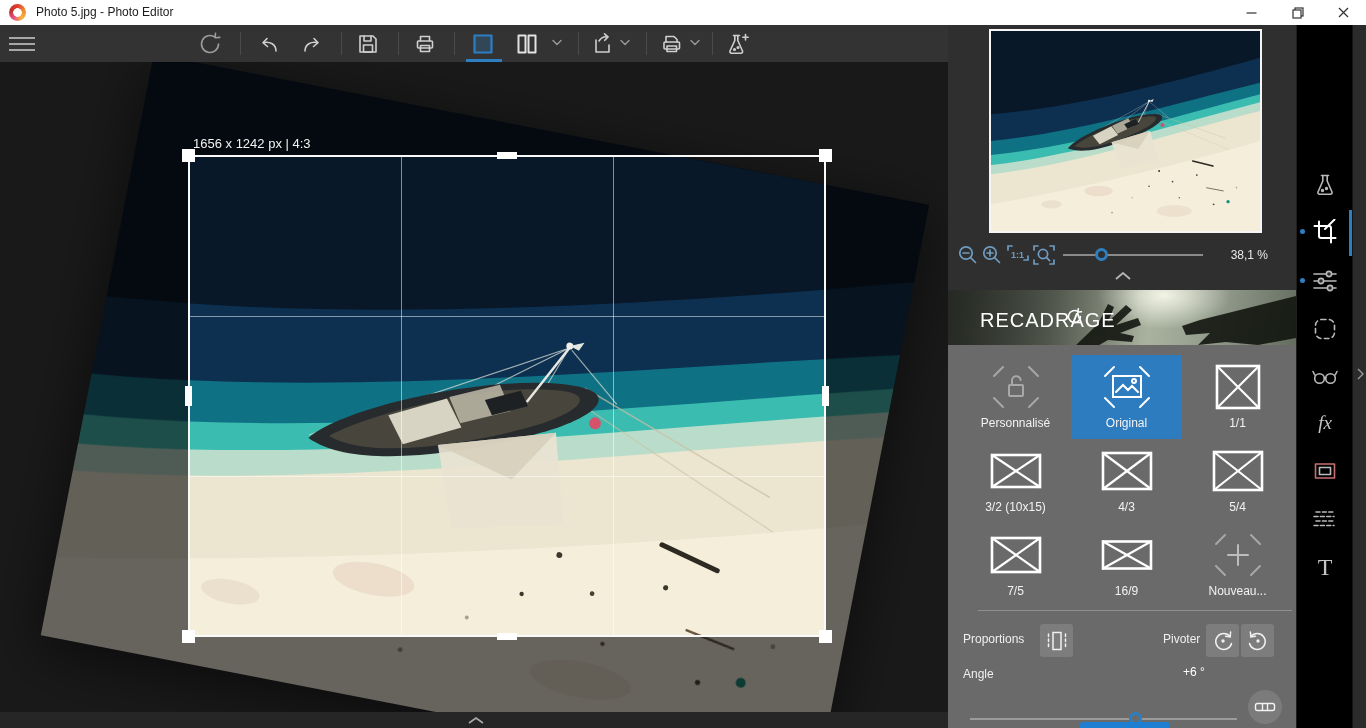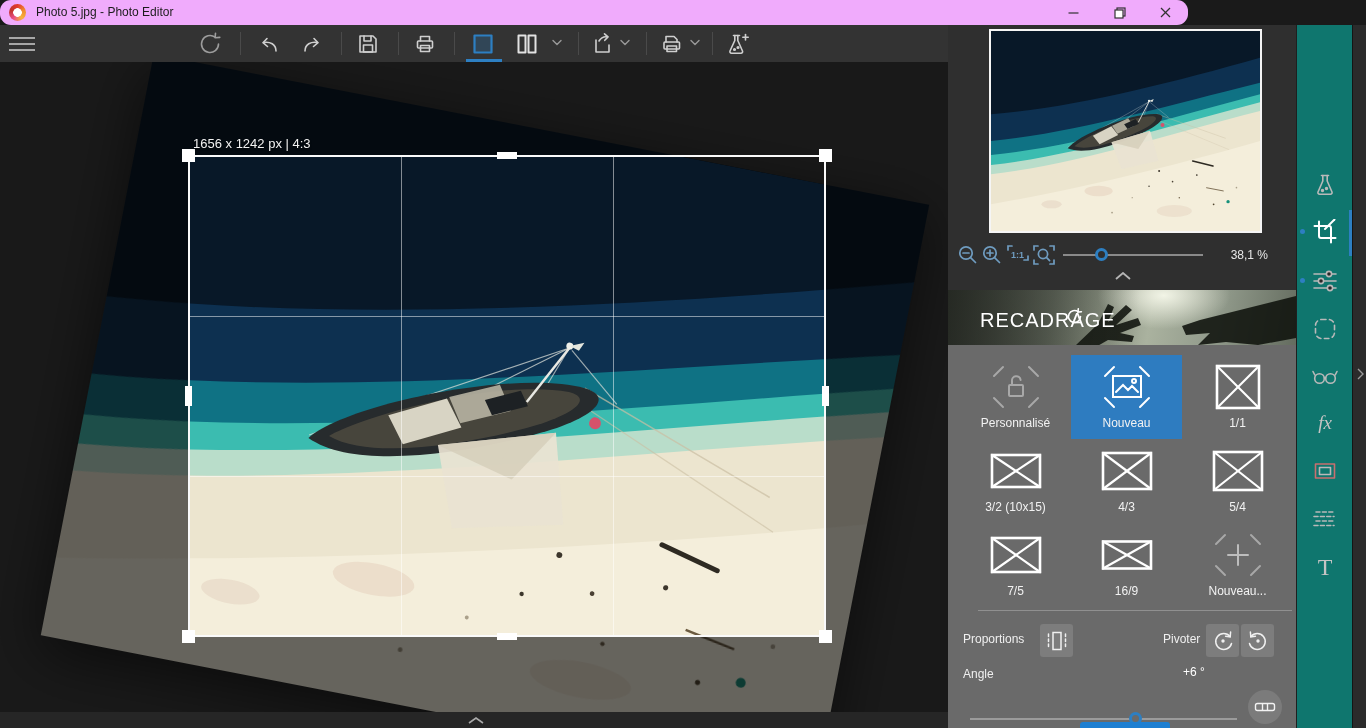--- a/index.html
+++ b/index.html
@@ -2,21 +2,21 @@
 <html><head>
 <meta charset="utf-8">
 <style>
   * { margin:0; padding:0; box-sizing:border-box; }
   html,body { width:1366px; height:728px; overflow:hidden; background:#1a1a1a;
     font-family:"Liberation Sans", sans-serif; font-size:12px; -webkit-font-smoothing:antialiased; }
   .abs { position:absolute; }
   svg { display:block; }
 
   
-  .titlebar { position:absolute; left:0; top:0; width:1188px; height:25px; background:#f0abfc; color:#161616;border-radius:11px; }
+  .titlebar { position:absolute; left:0; top:0; width:1366px; height:25px; background:#ffffff; color:#161616; }
   .logo { position:absolute; left:9px; top:4px; width:17px; height:17px; border-radius:50%;
     background: radial-gradient(circle at 50% 50%, #ffffff 0 4px, rgba(255,255,255,0) 4.6px),
                 conic-gradient(#e23b2e, #f08c2f, #f6b33c, #e84e86, #c2332b, #e23b2e); }
   .title-text { position:absolute; left:36px; top:0; line-height:25px; font-size:12px; color:#1c1c1c; }
   .winbtn { position:absolute; top:0; width:45px; height:25px; display:flex; align-items:center; justify-content:center; }
   .winbtn svg { stroke:#333; stroke-width:1.2; fill:none; }
 
   
   .toolbar { position:absolute; left:0; top:25px; width:948px; height:37px; background:#333333; }
   .tbtn { position:absolute; top:5px; width:28px; height:27px; display:flex; align-items:center; justify-content:center; cursor:pointer; }
@@ -84,21 +84,21 @@
     display:flex; align-items:center; justify-content:center; cursor:pointer; }
   .sq-btn svg { stroke:#f0f0f0; fill:none; stroke-width:1.5; stroke-linecap:round; }
   .angle-slider { position:absolute; left:22px; top:373px; width:267px; height:2px; background:#9b9b9b; cursor:pointer; }
   .angle-slider .slider-handle { background:#6a6a6a; }
   .level-btn { position:absolute; left:300px; top:345px; width:34px; height:34px; border-radius:50%;
     background:#7b7b7b; display:flex; align-items:center; justify-content:center; cursor:pointer; }
   .level-btn svg { stroke:#f2f2f2; fill:none; stroke-width:1.4; }
   .apply-peek { position:absolute; left:132px; bottom:0; width:90px; height:6px; background:#1e7fd1; border-radius:3px 3px 0 0; cursor:pointer; }
 
   
-  .sidebar { position:absolute; left:1296px; top:25px; width:56px; height:703px; background:#0f766e; border-left:1px solid #1f1f1f; }
+  .sidebar { position:absolute; left:1296px; top:25px; width:56px; height:703px; background:#000000; border-left:1px solid #1f1f1f; }
   .tool { position:absolute; left:13px; width:30px; height:30px; display:flex; align-items:center; justify-content:center; cursor:pointer; }
   .tool svg { stroke:#b9b9b9; fill:none; stroke-width:1.6; stroke-linecap:round; stroke-linejoin:round; }
   .tool.active svg { stroke:#ffffff; stroke-width:2; }
   .tool .glyph { color:#c4c4c4; font-family:"Liberation Serif", serif; }
   .active-bar { position:absolute; left:52px; top:185px; width:4px; height:46px; background:#2d7fc2; }
   .blue-dot { position:absolute; left:3px; width:5px; height:5px; border-radius:50%; background:#2d7fc2; }
   .edge-strip { position:absolute; left:1352px; top:25px; width:14px; height:703px; background:#2b2b2b; border-left:1px solid #151515; }
   .edge-chev { position:absolute; left:4px; top:343px; cursor:pointer; }
 </style>
 </head>
@@ -404,21 +404,21 @@
             <svg width="56" height="52" viewBox="0 0 56 52" fill="none" stroke-width="2" stroke-linecap="round">
               <line x1="6" y1="15" x2="15" y2="6" stroke="#fff"></line>
               <line x1="41" y1="6" x2="50" y2="15" stroke="#fff"></line>
               <line x1="6" y1="37" x2="15" y2="46" stroke="#fff"></line>
               <line x1="41" y1="46" x2="50" y2="37" stroke="#fff"></line>
               <rect x="14" y="15" width="28" height="21" stroke="#fff"></rect>
               <path d="M17,31 l7,-7 l5,5 l4,-4 l6,6" stroke="#fff"></path>
               <circle cx="35" cy="20" r="2" stroke="#fff"></circle>
             </svg>
           </div>
-          <div class="preset-label">Nouveau</div>
+          <div class="preset-label">Original</div>
         </div>
         <div class="preset">
           <div class="preset-icon">
             <svg width="56" height="52" viewBox="0 0 56 52" fill="none" stroke-width="2" stroke-linecap="round">
               <rect x="7" y="5" width="42" height="42" stroke="#fff" stroke-width="2.6"></rect>
               <line x1="7" y1="5" x2="49" y2="47" stroke="#fff" stroke-width="2.2"></line>
               <line x1="49" y1="5" x2="7" y2="47" stroke="#fff" stroke-width="2.2"></line>
             </svg>
           </div>
           <div class="preset-label">1/1</div>

